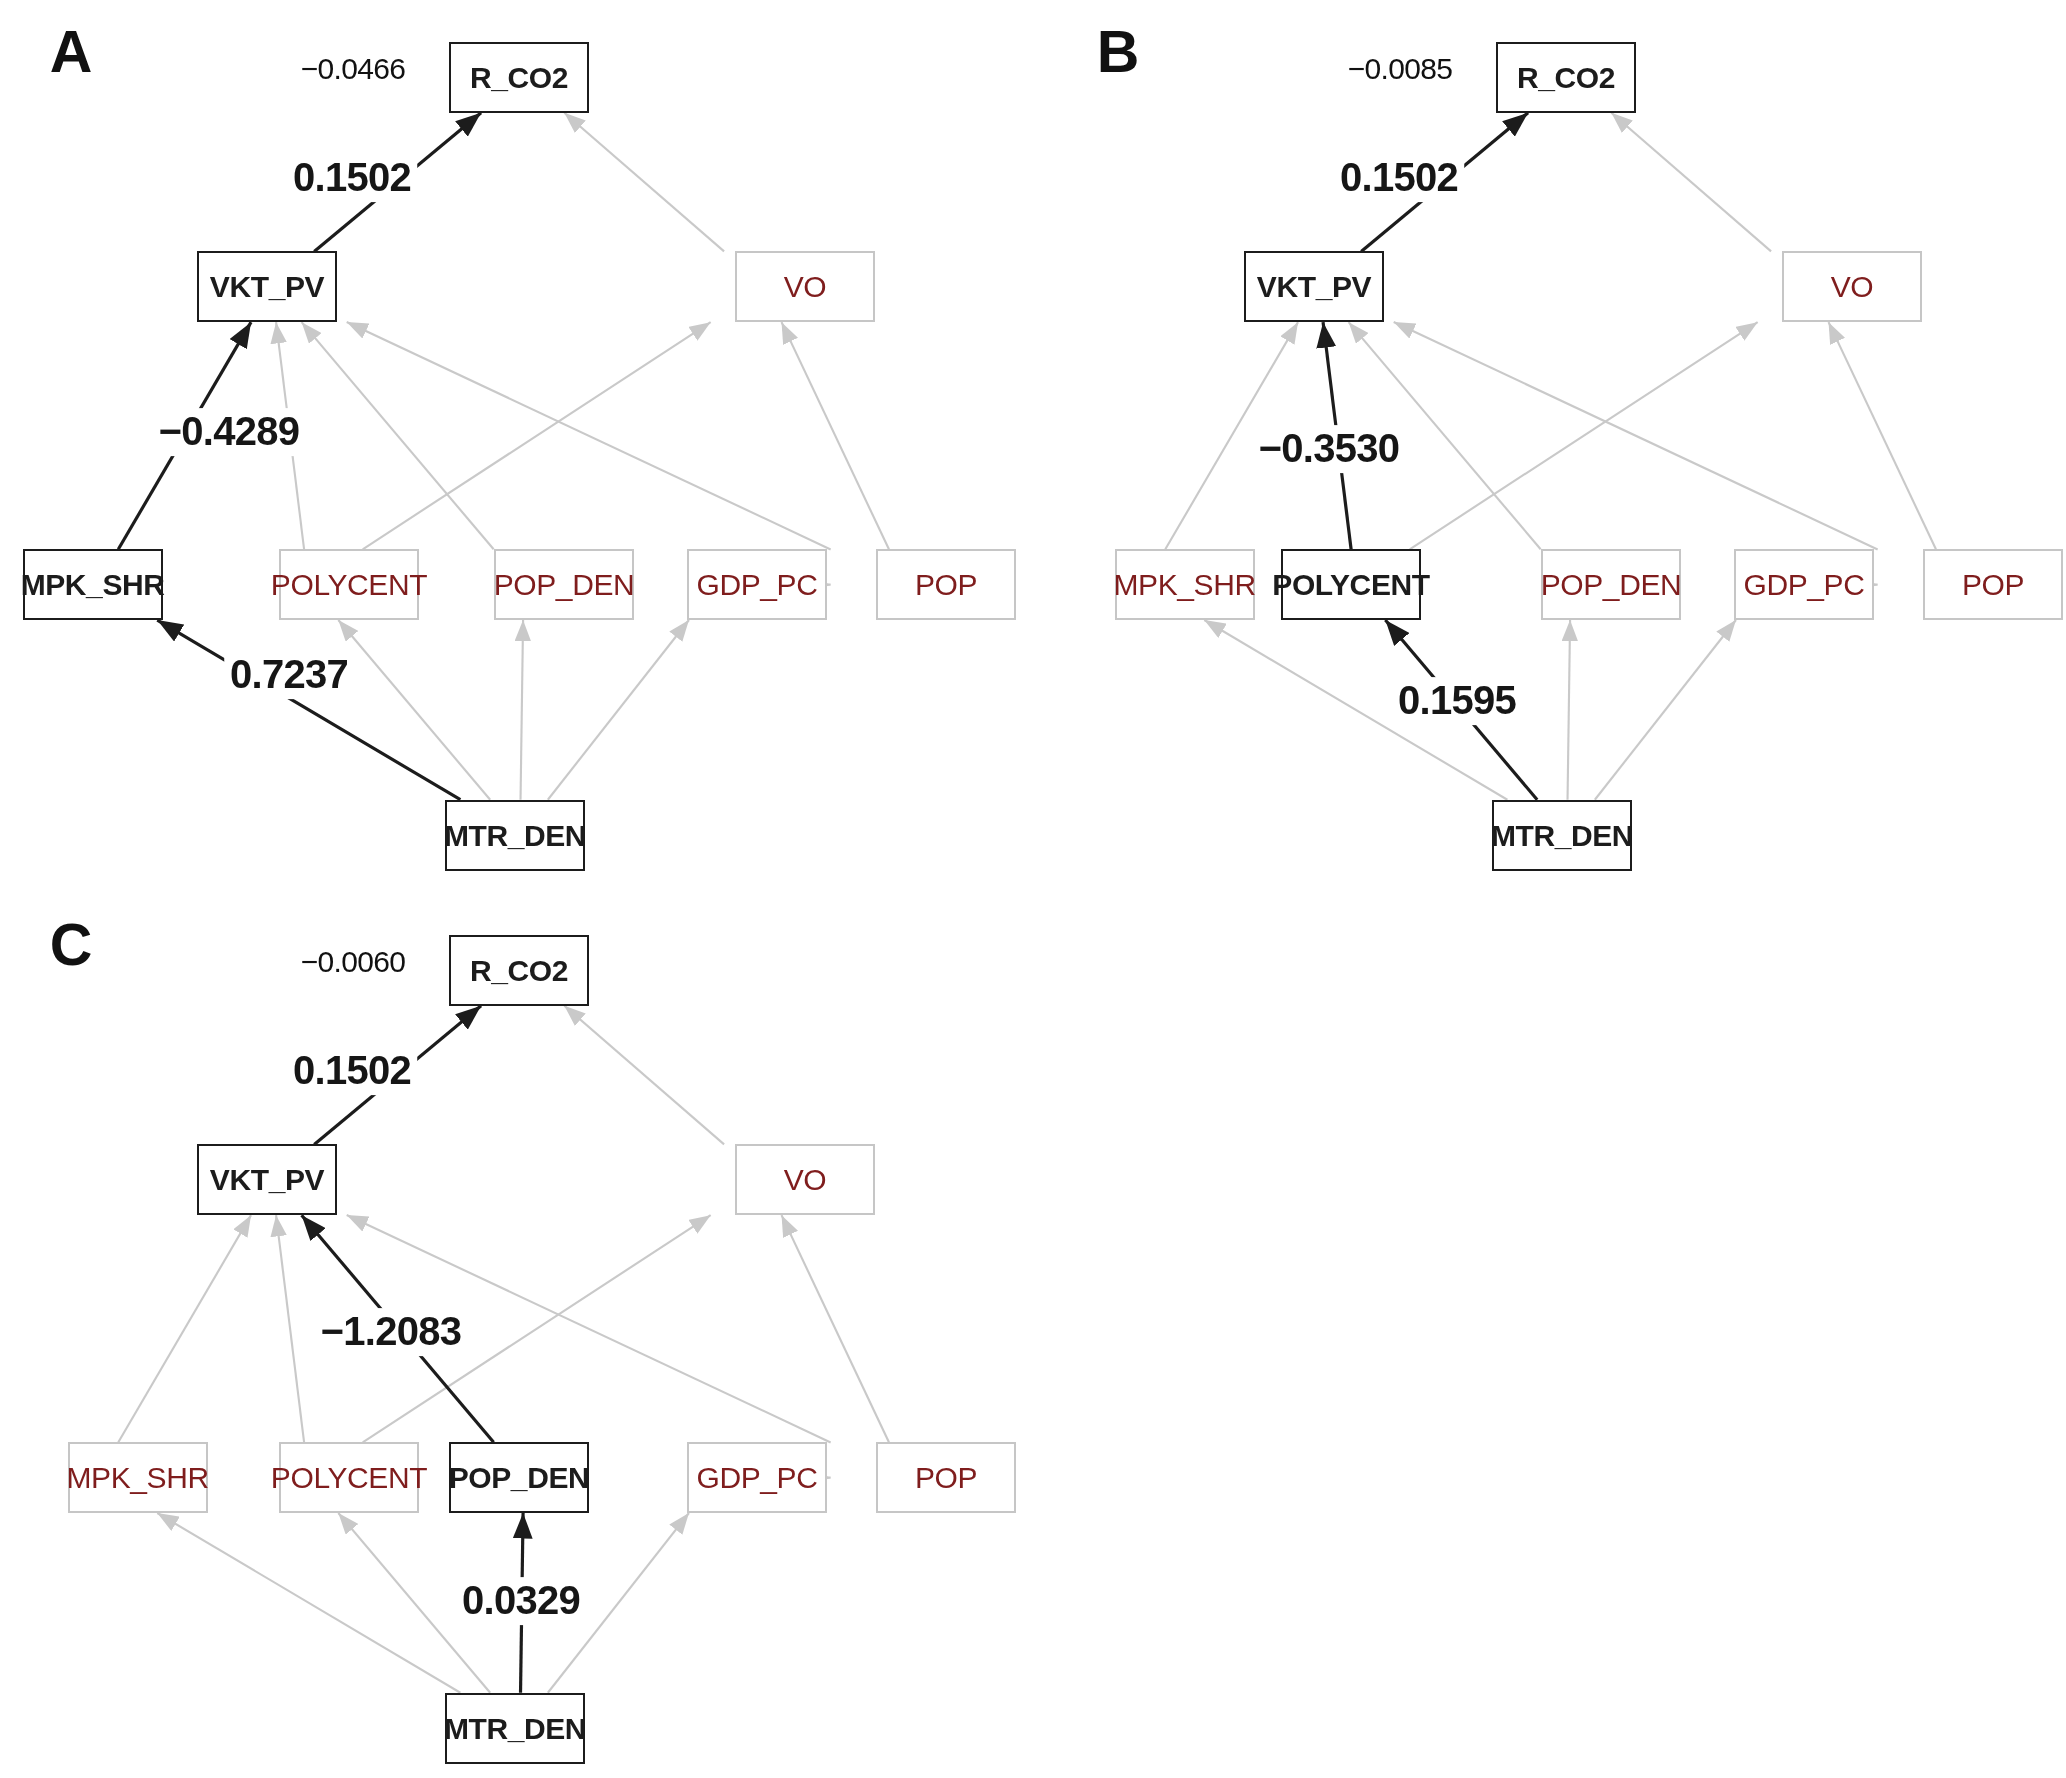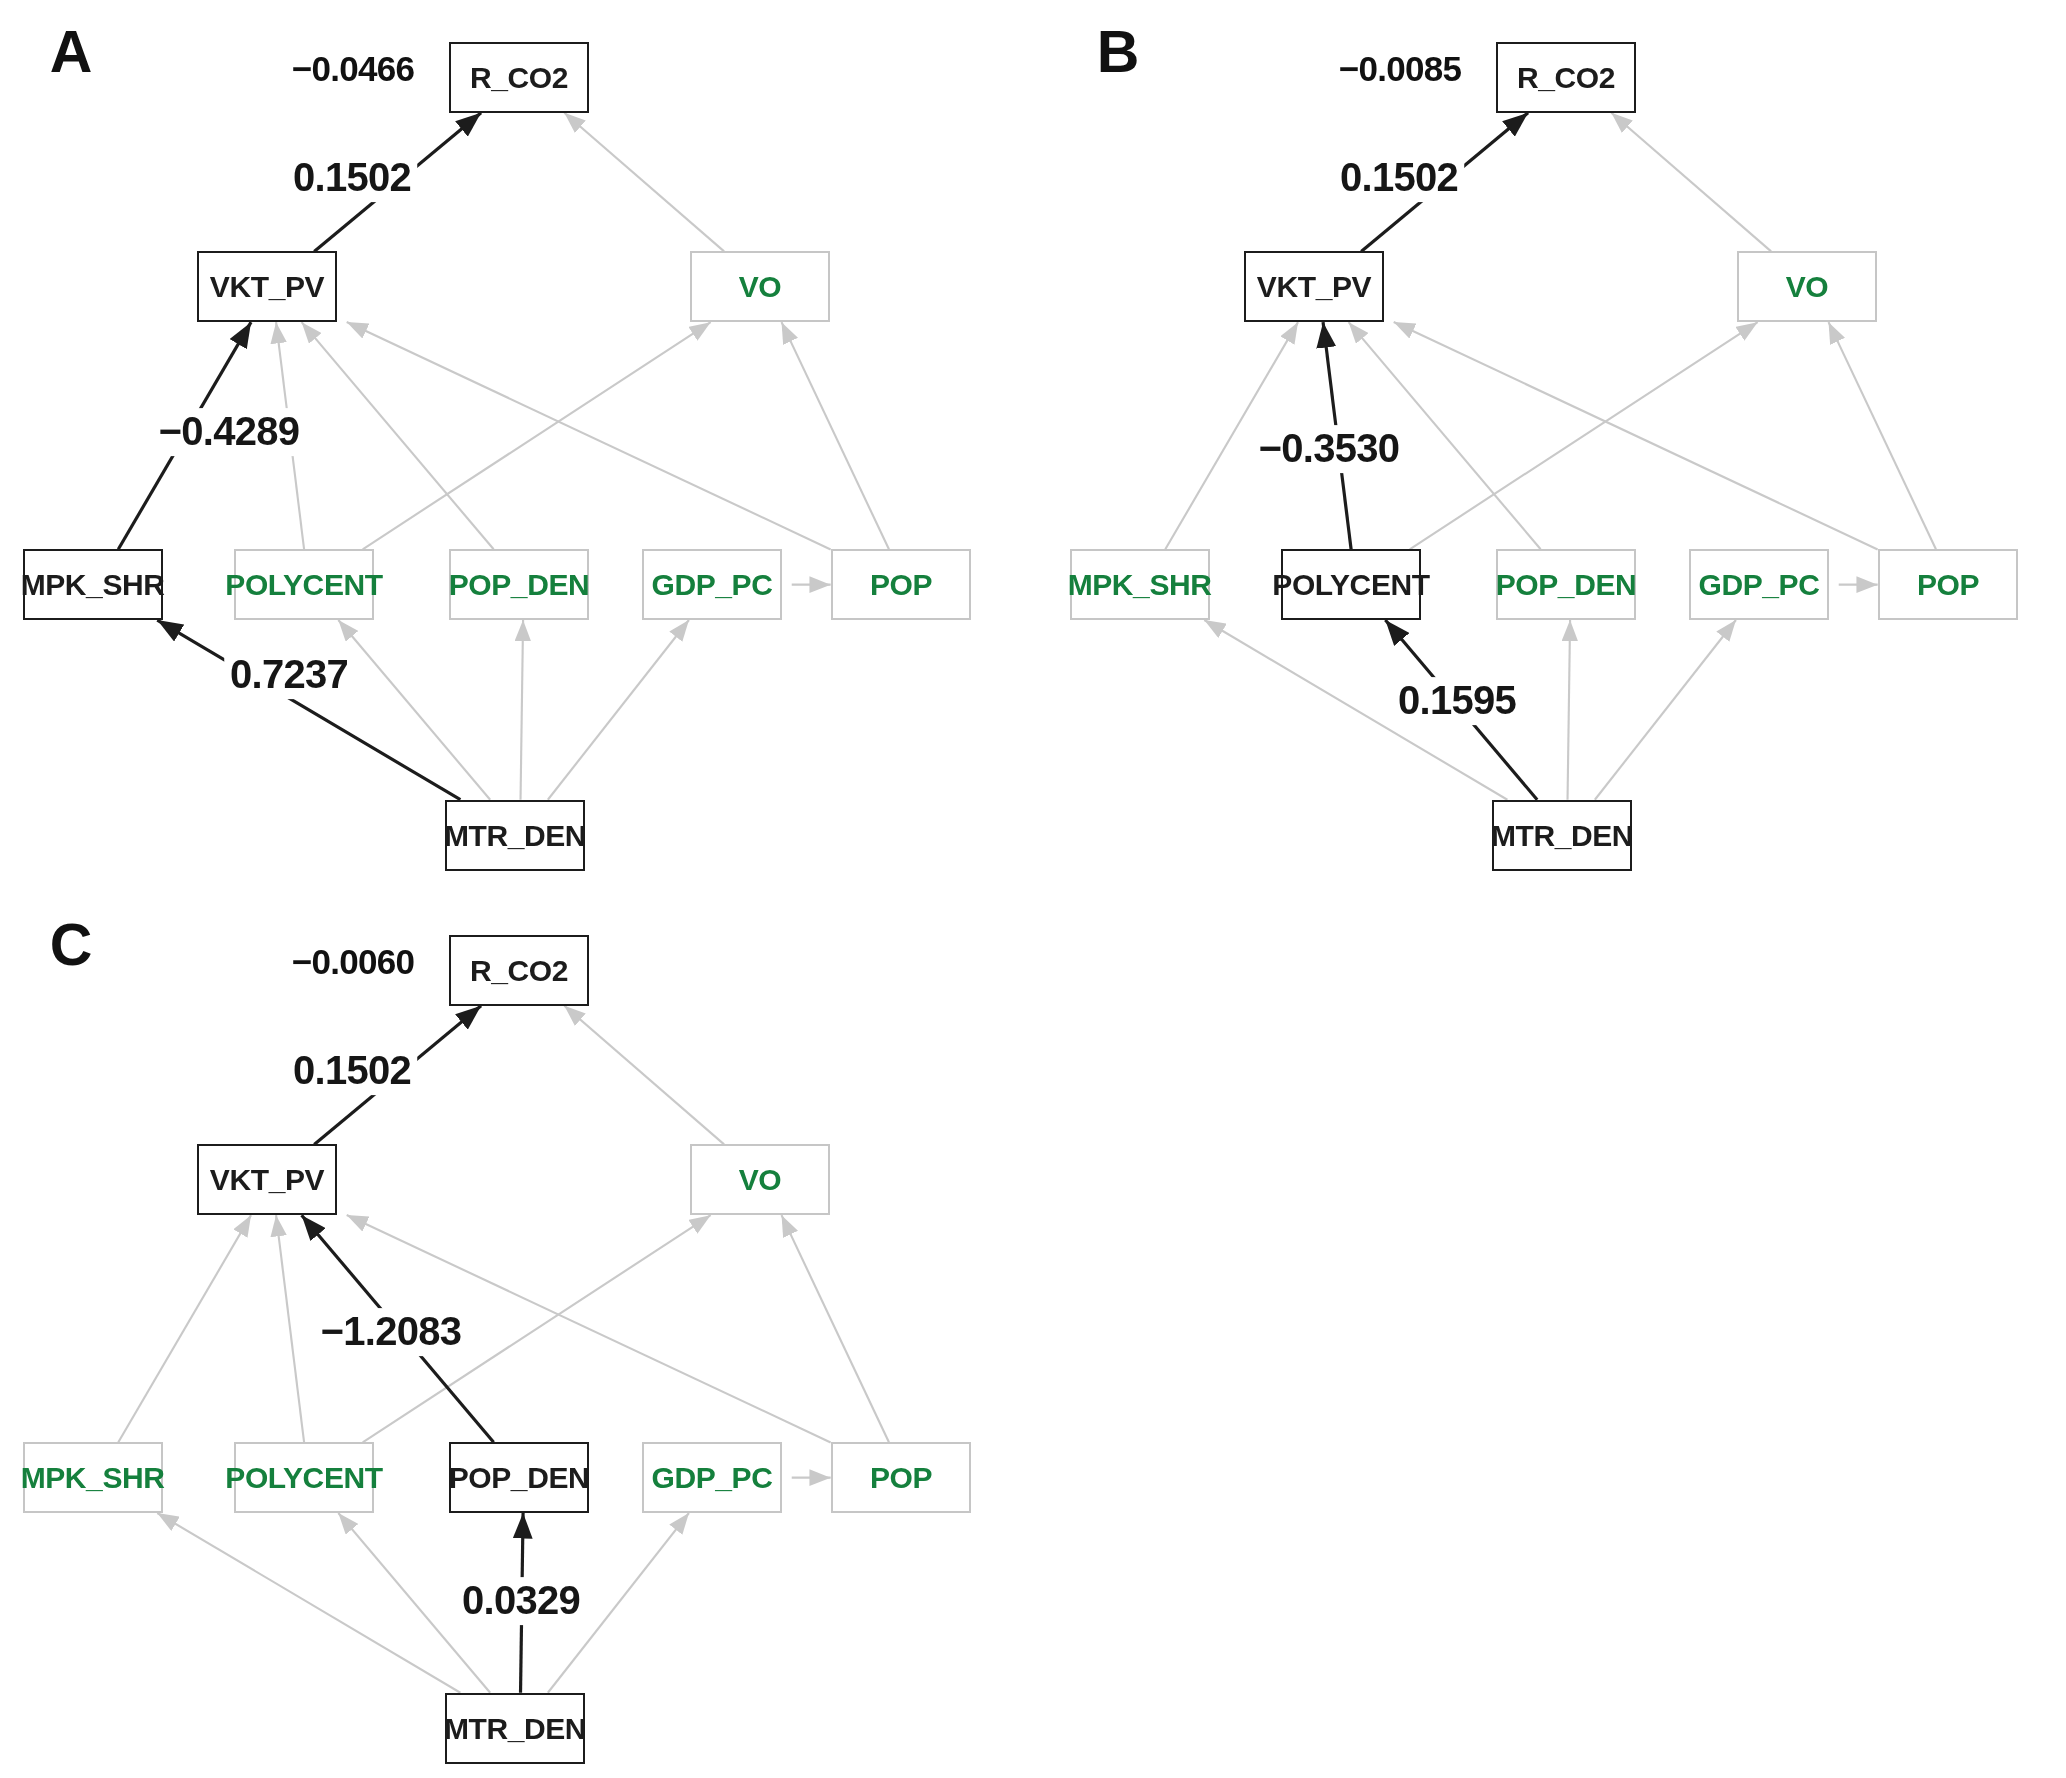--- a/index.html
+++ b/index.html
@@ -9,33 +9,33 @@
   }
   .panel{position:absolute;}
   .panel svg{position:absolute;left:0;top:0;}
   .nodes,.labels{position:absolute;left:0;top:0;width:100%;height:100%;pointer-events:none;}
   .node{
     position:absolute;width:140px;height:71px;background:#ffffff;
     display:flex;align-items:center;justify-content:center;
     font-size:30px;letter-spacing:-0.4px;box-sizing:border-box;white-space:nowrap;
   }
   .node.hl{border:2.8px solid #1c1c1c;color:#1c1c1c;font-weight:600;z-index:3;}
-  .node.muted{border:2.1px solid #c6c6c6;color:#15803d;font-weight:700;z-index:2;}
+  .node.muted{border:2.1px solid #c6c6c6;color:#7f1d1d;font-weight:400;z-index:2;margin-left:45px;}
   .coef{
     position:absolute;transform:translate(-50%,-50%);background:#ffffff;
     padding:1.4px 5.7px;font-size:40px;font-weight:600;color:#161616;
     letter-spacing:-0.7px;white-space:nowrap;z-index:4;
   }
   .panel-letter{
     position:absolute;transform:translate(-50%,-50%);
     font-size:59px;font-weight:700;color:#111111;z-index:4;
   }
   .total-effect{
     position:absolute;transform:translate(-50%,-50%);
-    font-size:35px;font-weight:700;color:#111111;letter-spacing:-0.7px;z-index:4;white-space:nowrap;
+    font-size:30px;font-weight:400;color:#111111;letter-spacing:-0.7px;z-index:4;white-space:nowrap;
   }
 </style>
 </head>
 <body>
 
 <div class="canvas">
 
   <section class="panel" id="panel-0" style="left: 0px; top: 0px; width: 1033px; height: 887px;">
     <svg class="edges" width="1033" height="887" viewBox="0 0 1460 1253">
         <defs>

